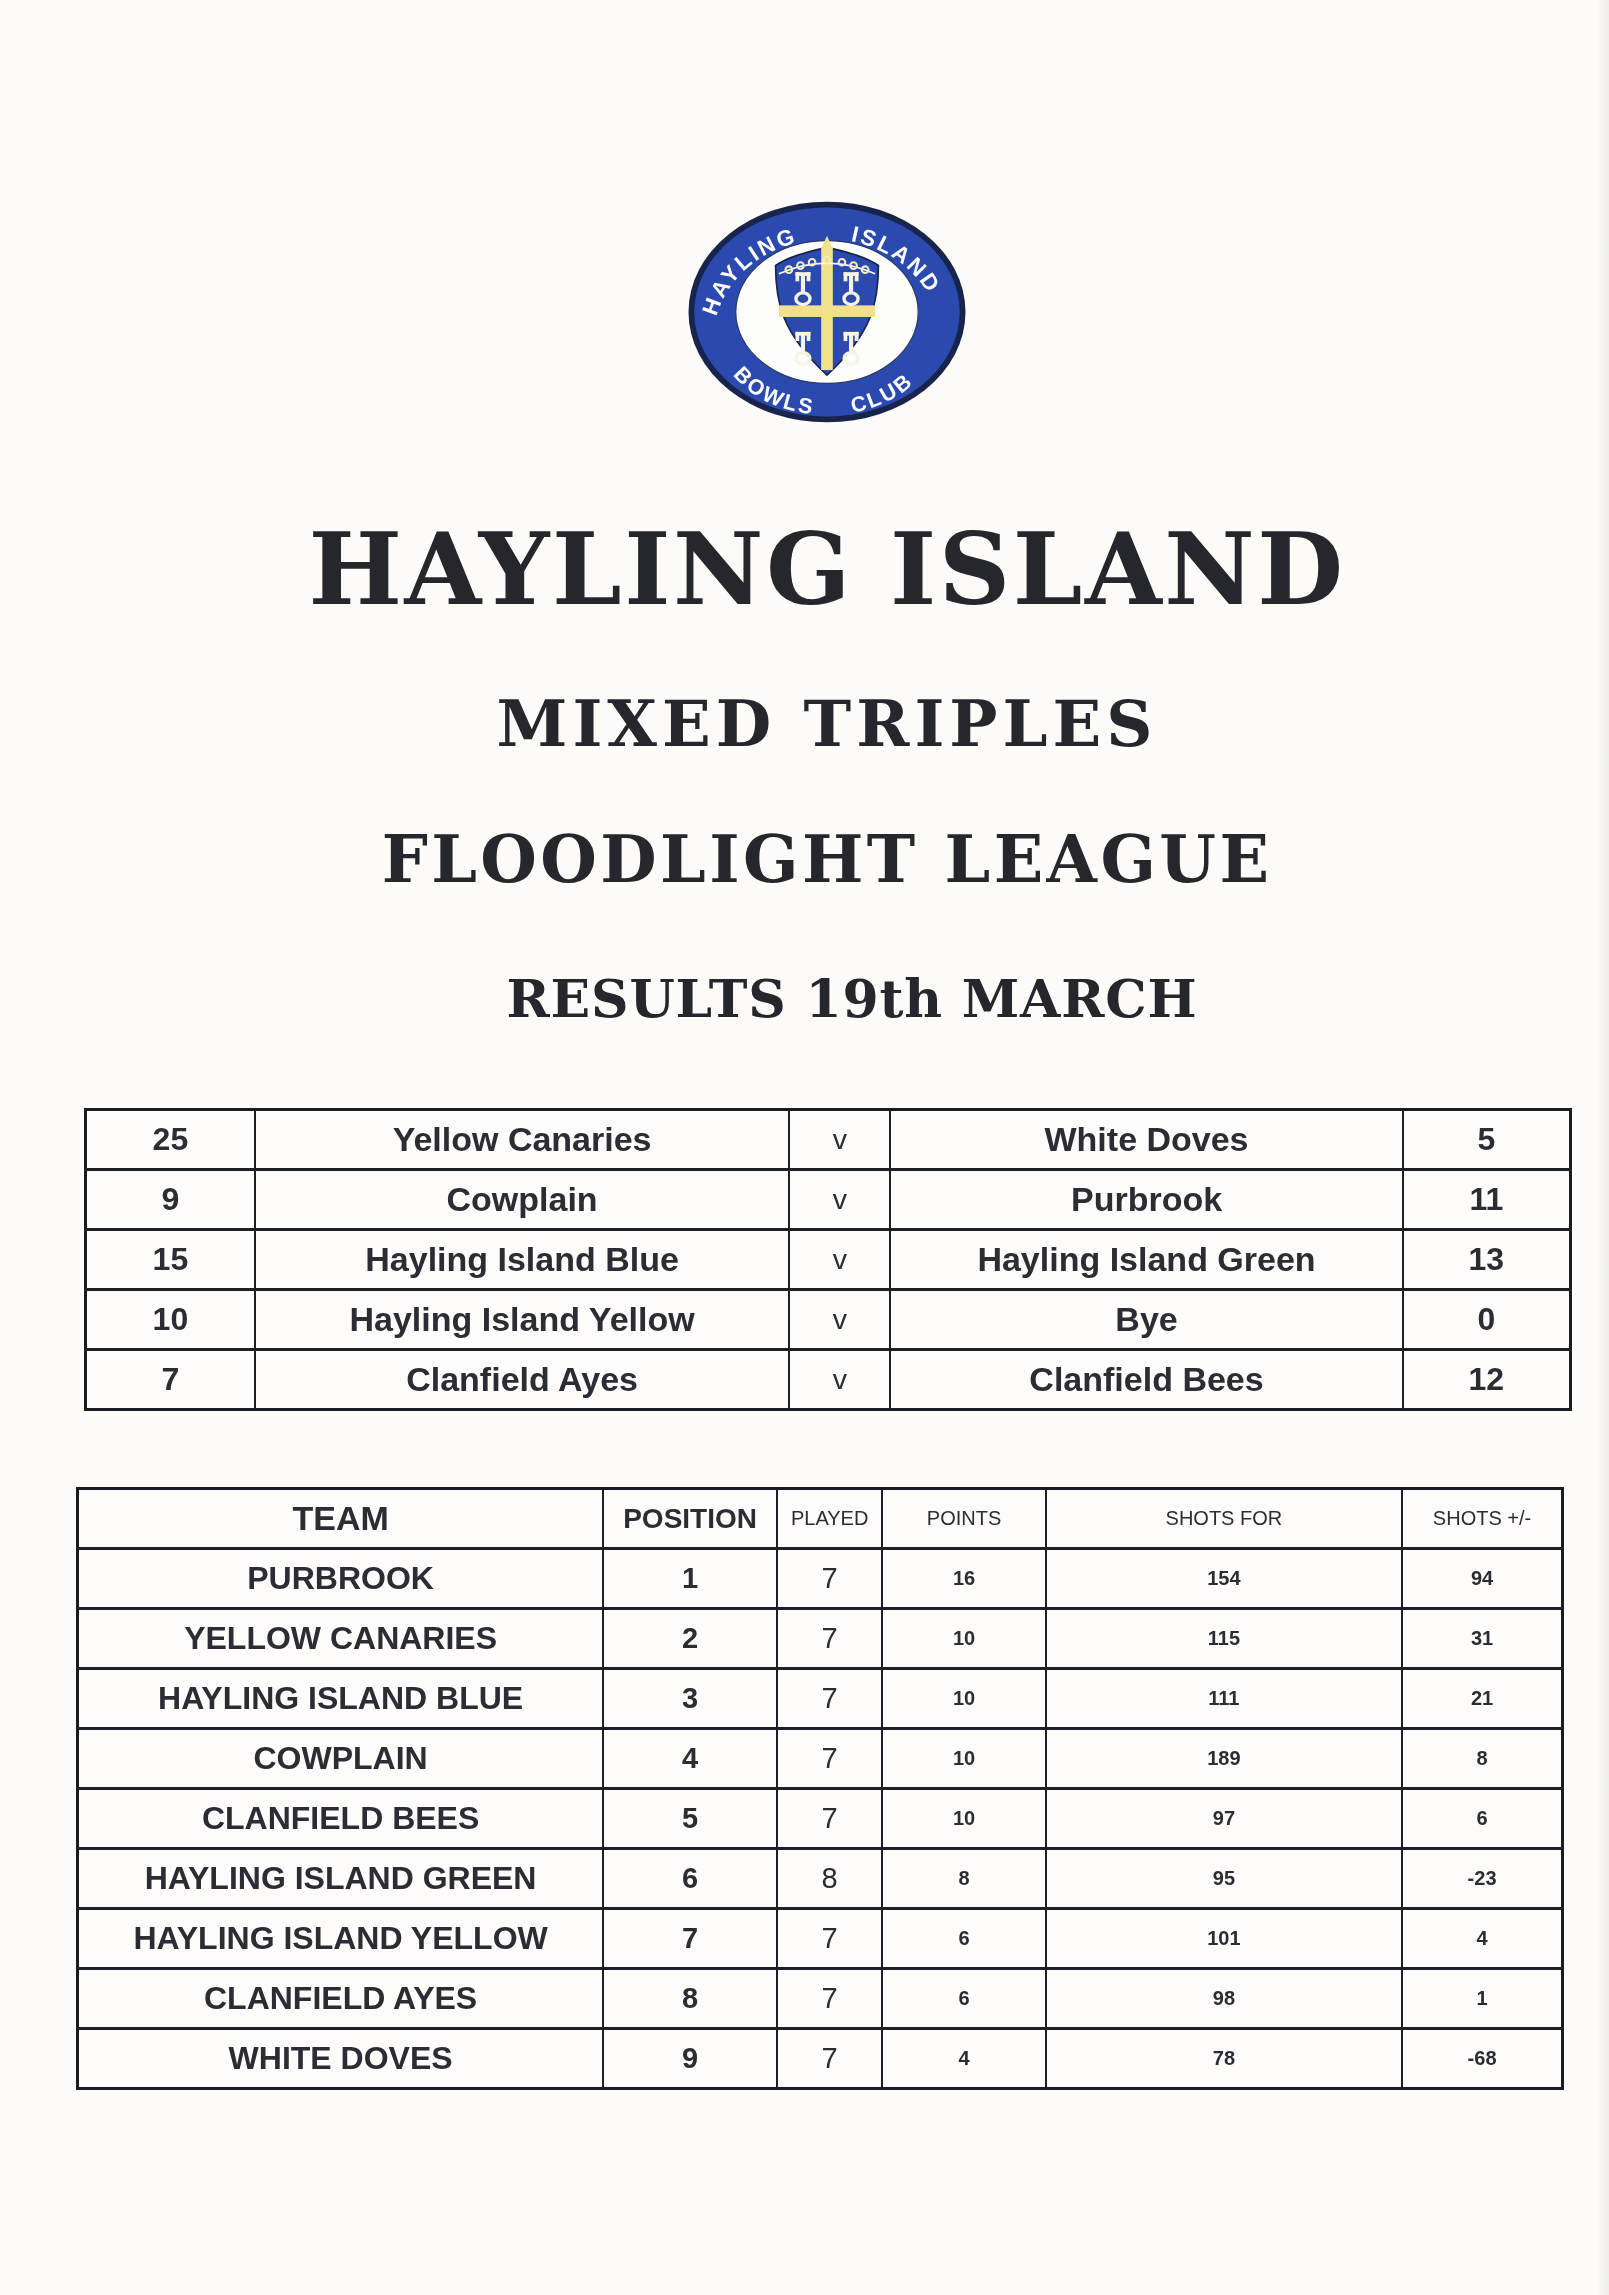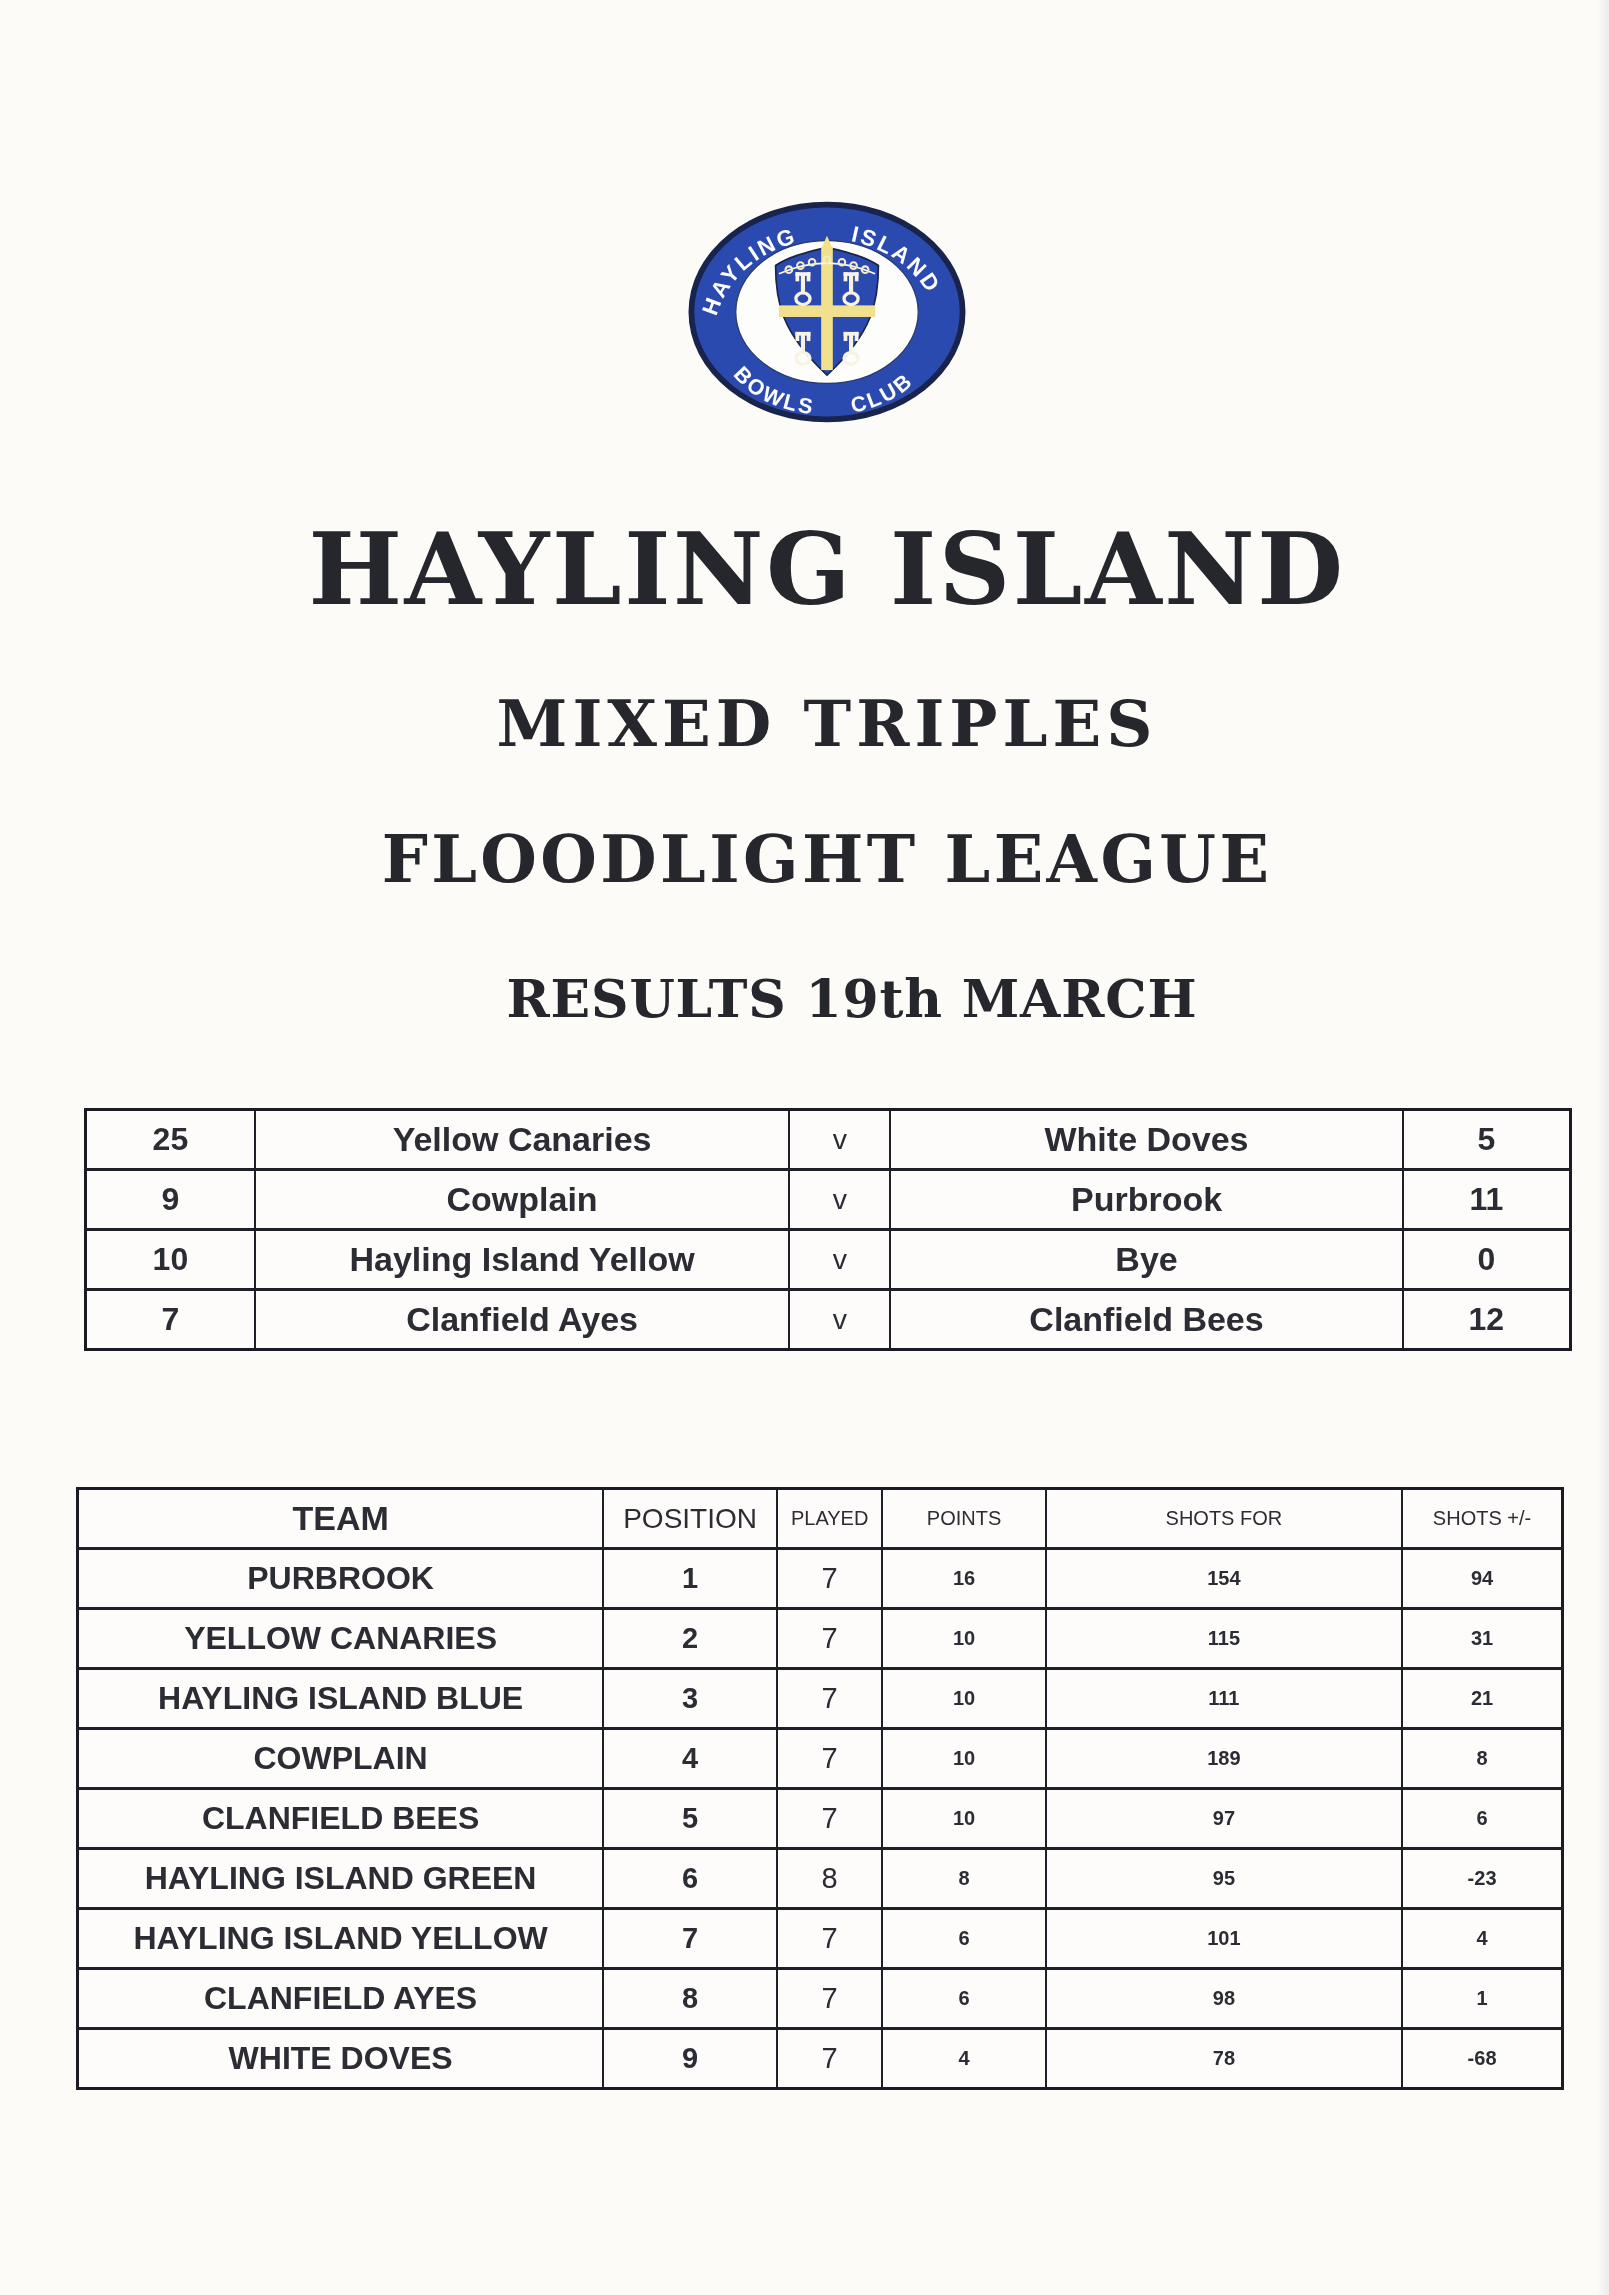--- a/index.html
+++ b/index.html
@@ -56,21 +56,21 @@
   .results{left:84px;top:1108px;width:1488px;}
   .results td.score{font-weight:bold;font-size:32px;}
   .results td.team{font-weight:bold;font-size:34px;}
   .results td.vs{font-weight:normal;font-size:28.5px;}
 
   
   .league{left:76px;top:1487px;width:1488px;}
   .league tr{height:60px;}
   .league th{font-weight:normal;font-size:20px;}
   .league th.hdr-team{font-weight:bold;font-size:34px;}
-  .league th.hdr-position{font-weight:normal;font-size:28px;}
+  .league th.hdr-position{font-weight:bold;font-size:28px;}
   .league td.team{font-weight:bold;font-size:32px;}
   .league td.pos{font-weight:bold;font-size:29px;}
   .league td.played{font-weight:normal;font-size:29px;}
   .league td.pts,.league td.sf,.league td.sd{font-weight:bold;font-size:20px;}
 </style>
 </head>
 <body>
 
 <div class="page">
 
@@ -148,20 +148,27 @@
     <td class="vs">v</td>
     <td class="team">White Doves</td>
     <td class="score">5</td>
   </tr>
         <tr>
     <td class="score">9</td>
     <td class="team">Cowplain</td>
     <td class="vs">v</td>
     <td class="team">Purbrook</td>
     <td class="score">11</td>
+  </tr>
+        <tr>
+    <td class="score">15</td>
+    <td class="team">Hayling Island Blue</td>
+    <td class="vs">v</td>
+    <td class="team">Hayling Island Green</td>
+    <td class="score">13</td>
   </tr>
         <tr>
     <td class="score">10</td>
     <td class="team">Hayling Island Yellow</td>
     <td class="vs">v</td>
     <td class="team">Bye</td>
     <td class="score">0</td>
   </tr>
         <tr>
     <td class="score">7</td>

